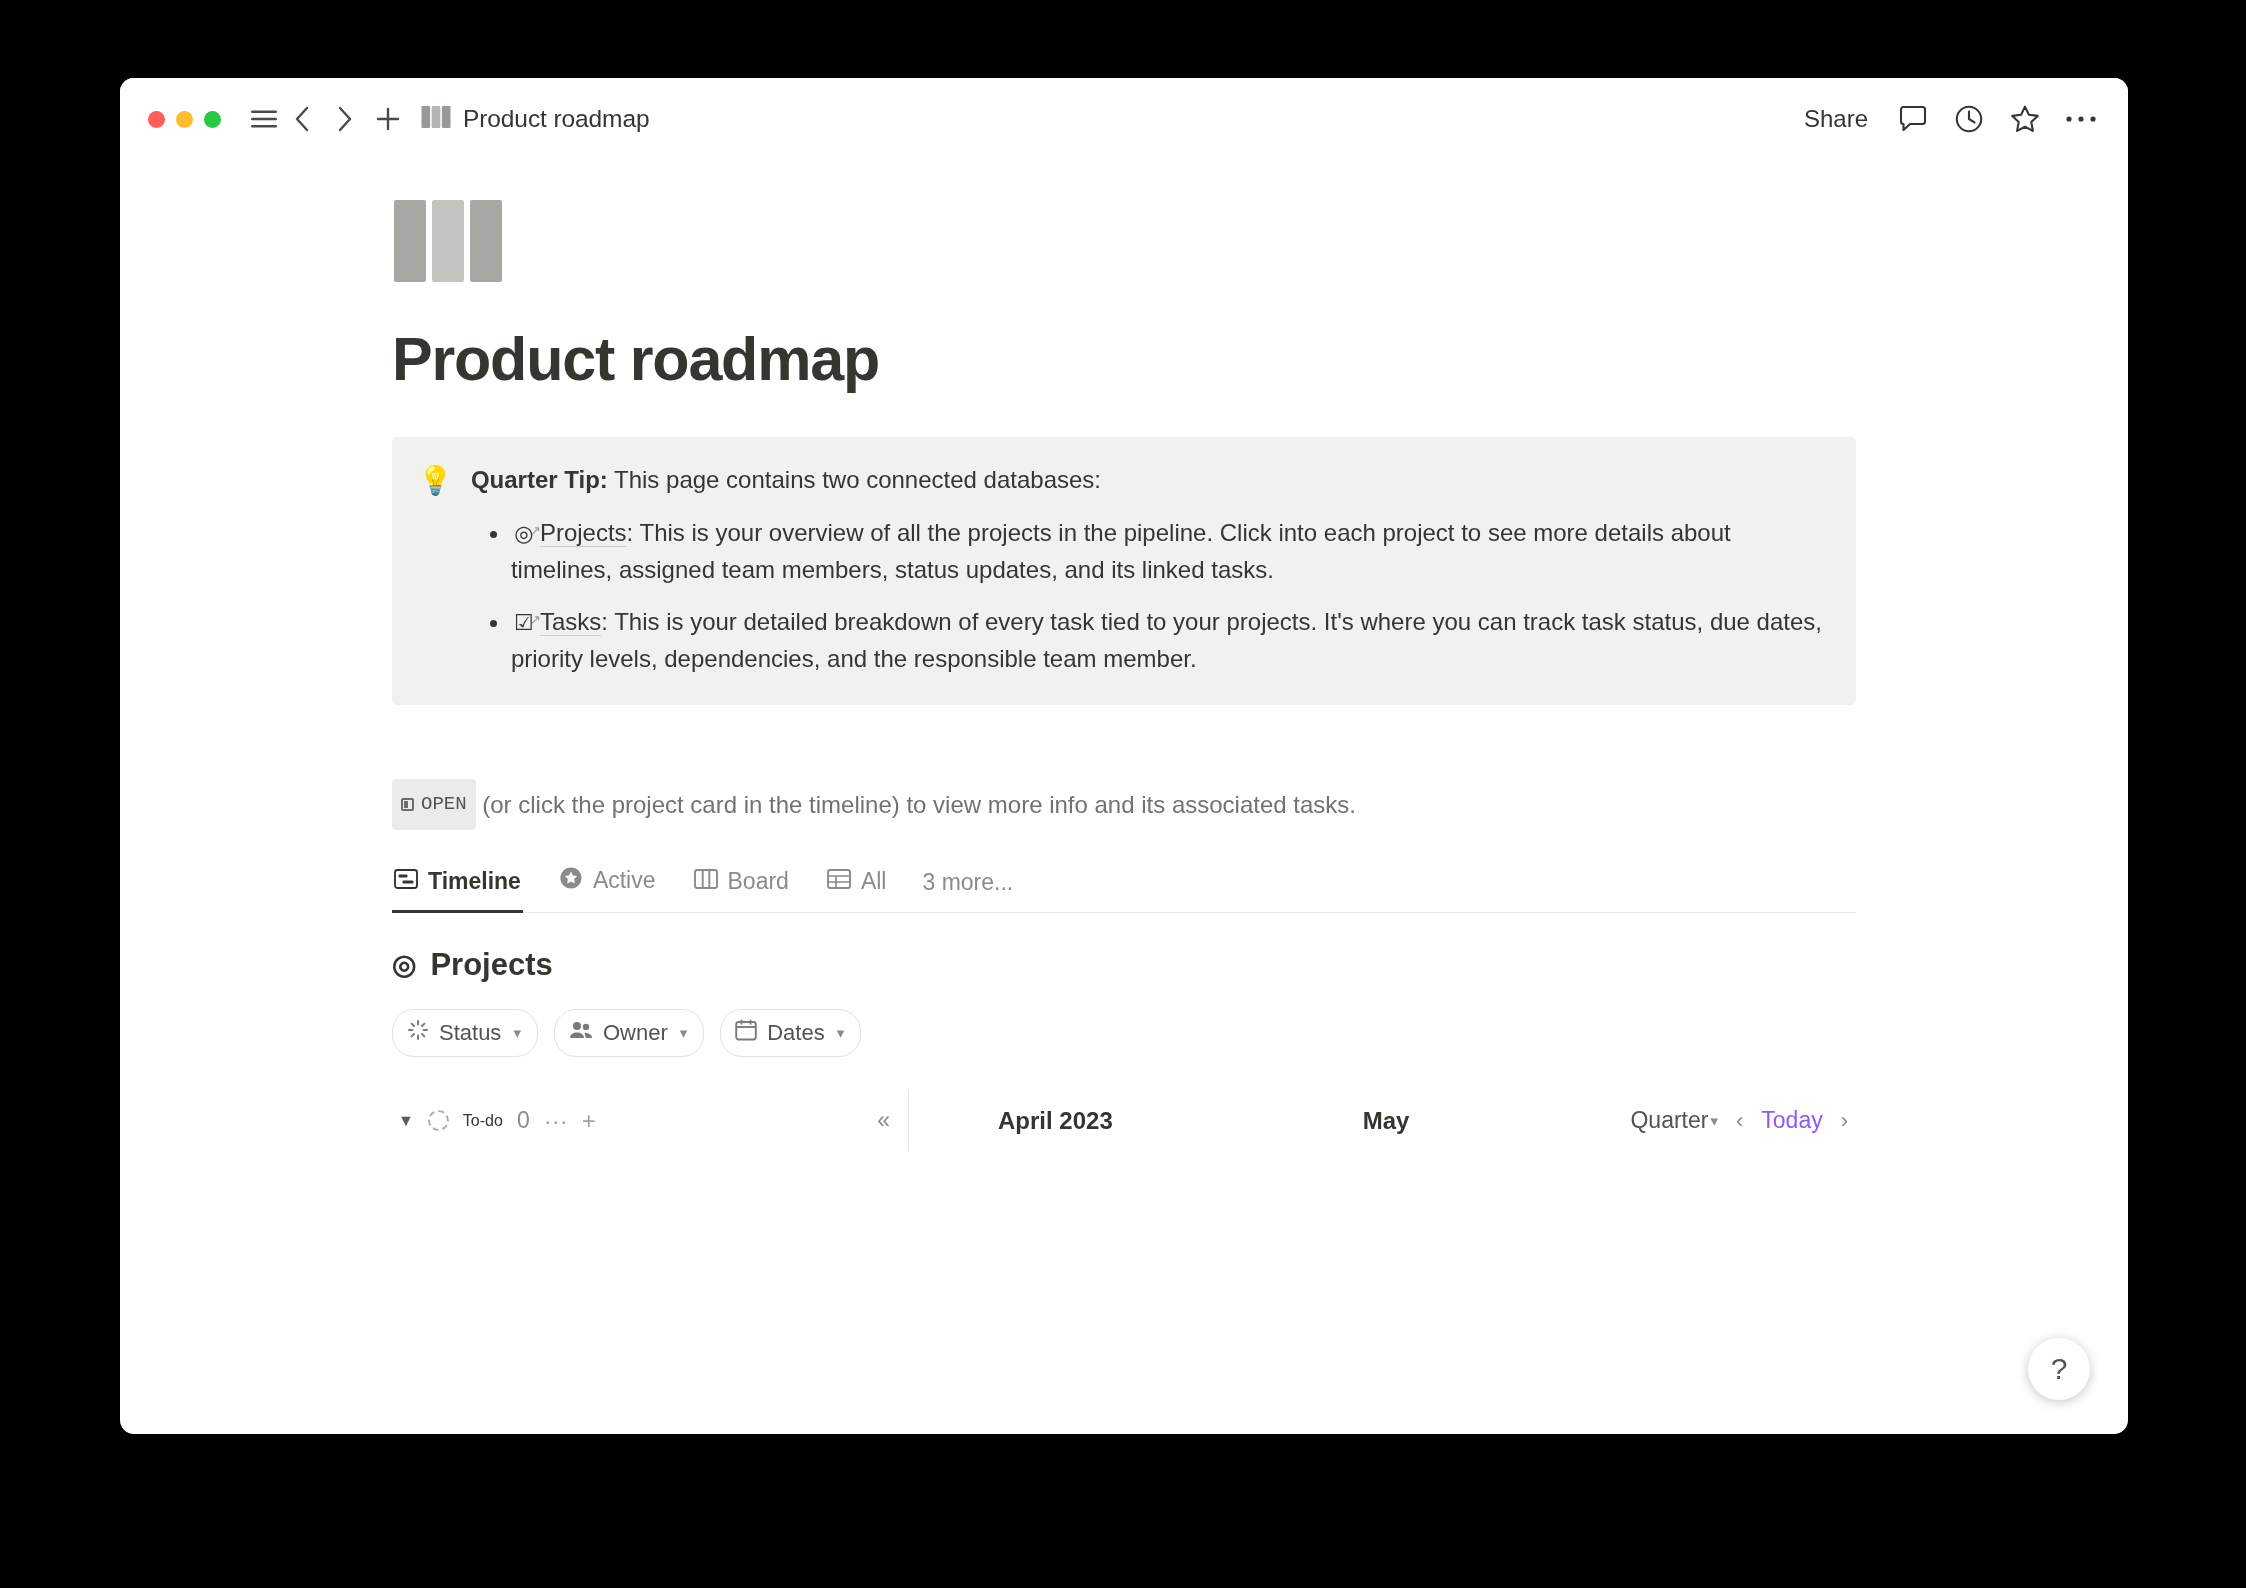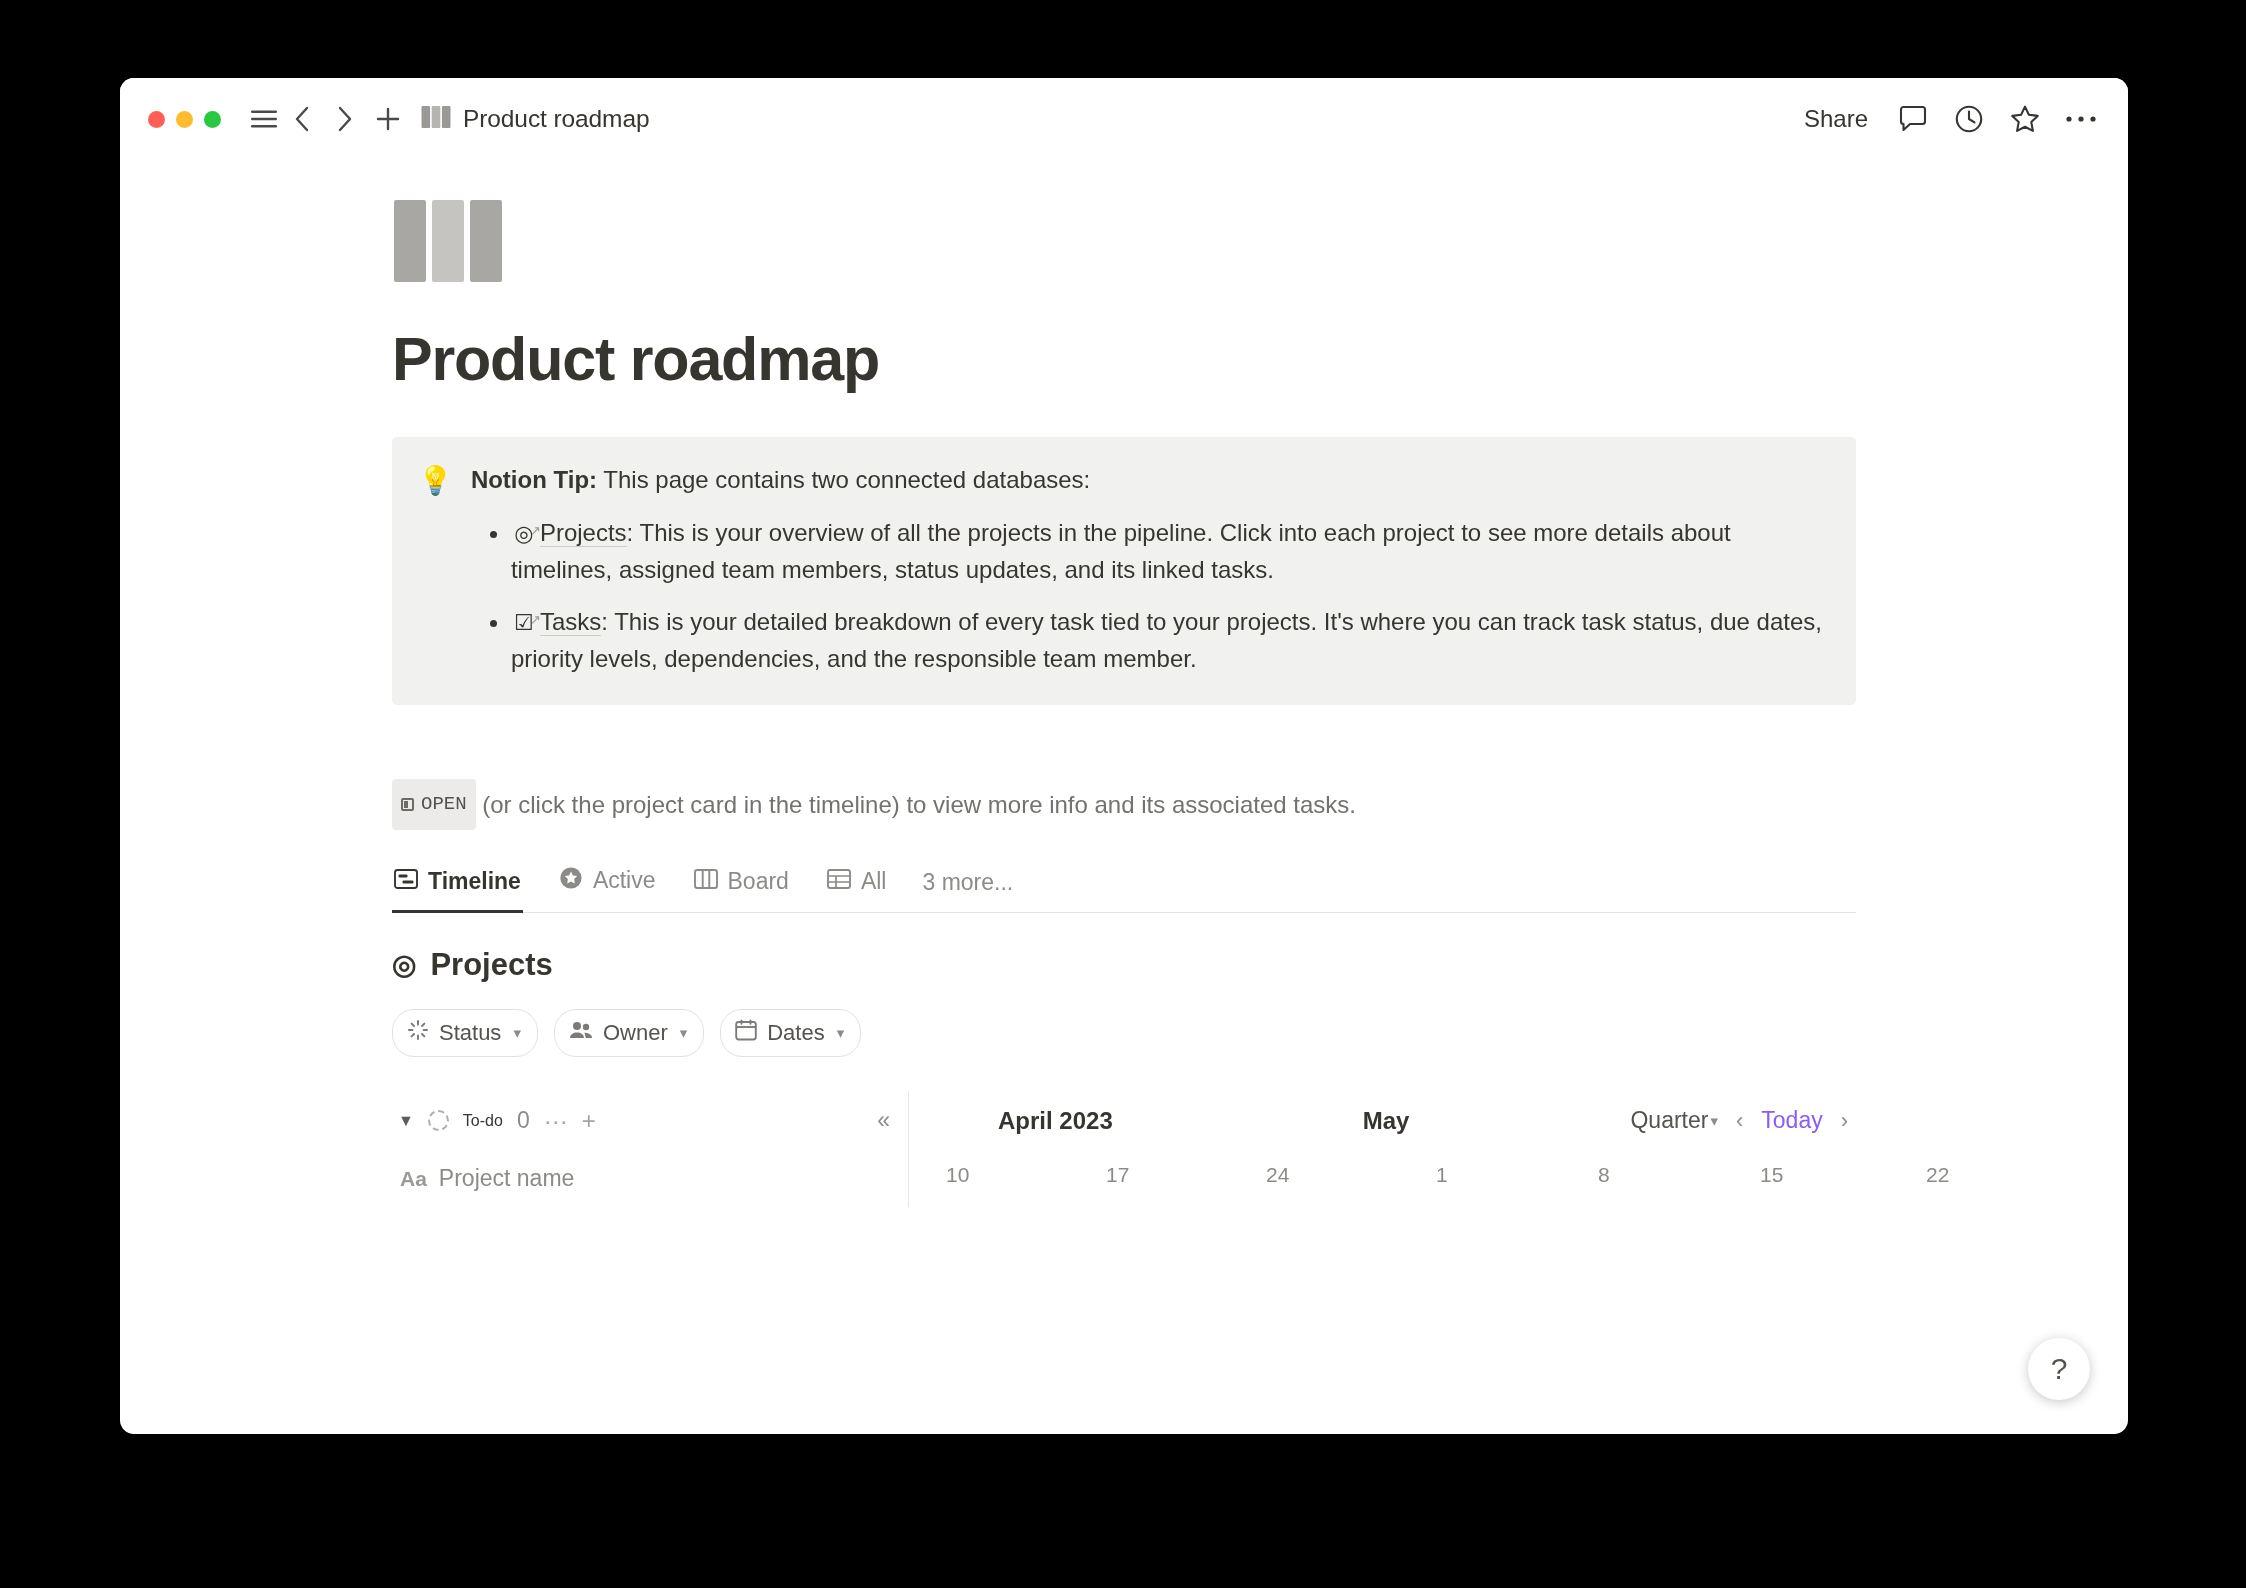--- a/index.html
+++ b/index.html
@@ -375,21 +375,21 @@
           <rect x="76" y="2" width="32" height="82" rx="2" fill="#a9a7a3"></rect>
         </svg>
       </div>
 
       <h1 class="page-title">Product roadmap</h1>
 
       <div class="callout">
         <div class="callout-emoji">💡</div>
         <div class="callout-body">
           <div>
-            <b>Notion Tip:</b><span> This page contains two connected databases:</span>
+            <b>Quarter Tip:</b><span> This page contains two connected databases:</span>
           </div>
           <ul>
             <li>
               <span class="db-icon">◎<sup>↗</sup></span><span class="inline-db">Projects</span><span>: This is your overview of all the projects in the pipeline. Click into each project to see more details about timelines, assigned team members, status updates, and its linked tasks.</span>
             </li>
             <li>
               <span class="db-icon">☑<sup>↗</sup></span><span class="inline-db">Tasks</span><span>: This is your detailed breakdown of every task tied to your projects. It's where you can track task status, due dates, priority levels, dependencies, and the responsible team member.</span>
             </li>
           </ul>
         </div>
@@ -506,35 +506,19 @@
                 <span>Quarter</span>
                 <span class="caret">▾</span>
               </span>
               <span class="arrow-btn">‹</span>
               <span class="today-btn">Today</span>
               <span class="arrow-btn">›</span>
             </div>
           </div>
         </div>
 
-        <div class="tl-sub">
-          <div class="row-shade"></div>
-          <div class="tl-sub-left">
-            <span class="aa">Aa</span>
-            <span>Project name</span>
-          </div>
-          <div class="tl-sub-right">
-            <span class="daymark" style="left:38px">10</span>
-            <span class="daymark" style="left:198px">17</span>
-            <span class="daymark" style="left:358px">24</span>
-            <span class="daymark" style="left:528px">1</span>
-            <span class="daymark" style="left:690px">8</span>
-            <span class="daymark" style="left:852px">15</span>
-            <span class="daymark" style="left:1018px">22</span>
-          </div>
-        </div>
       </div>
 
     </div>
 
     <div class="help-fab">?</div>
   </div>
 </div>
 
 </body></html>

